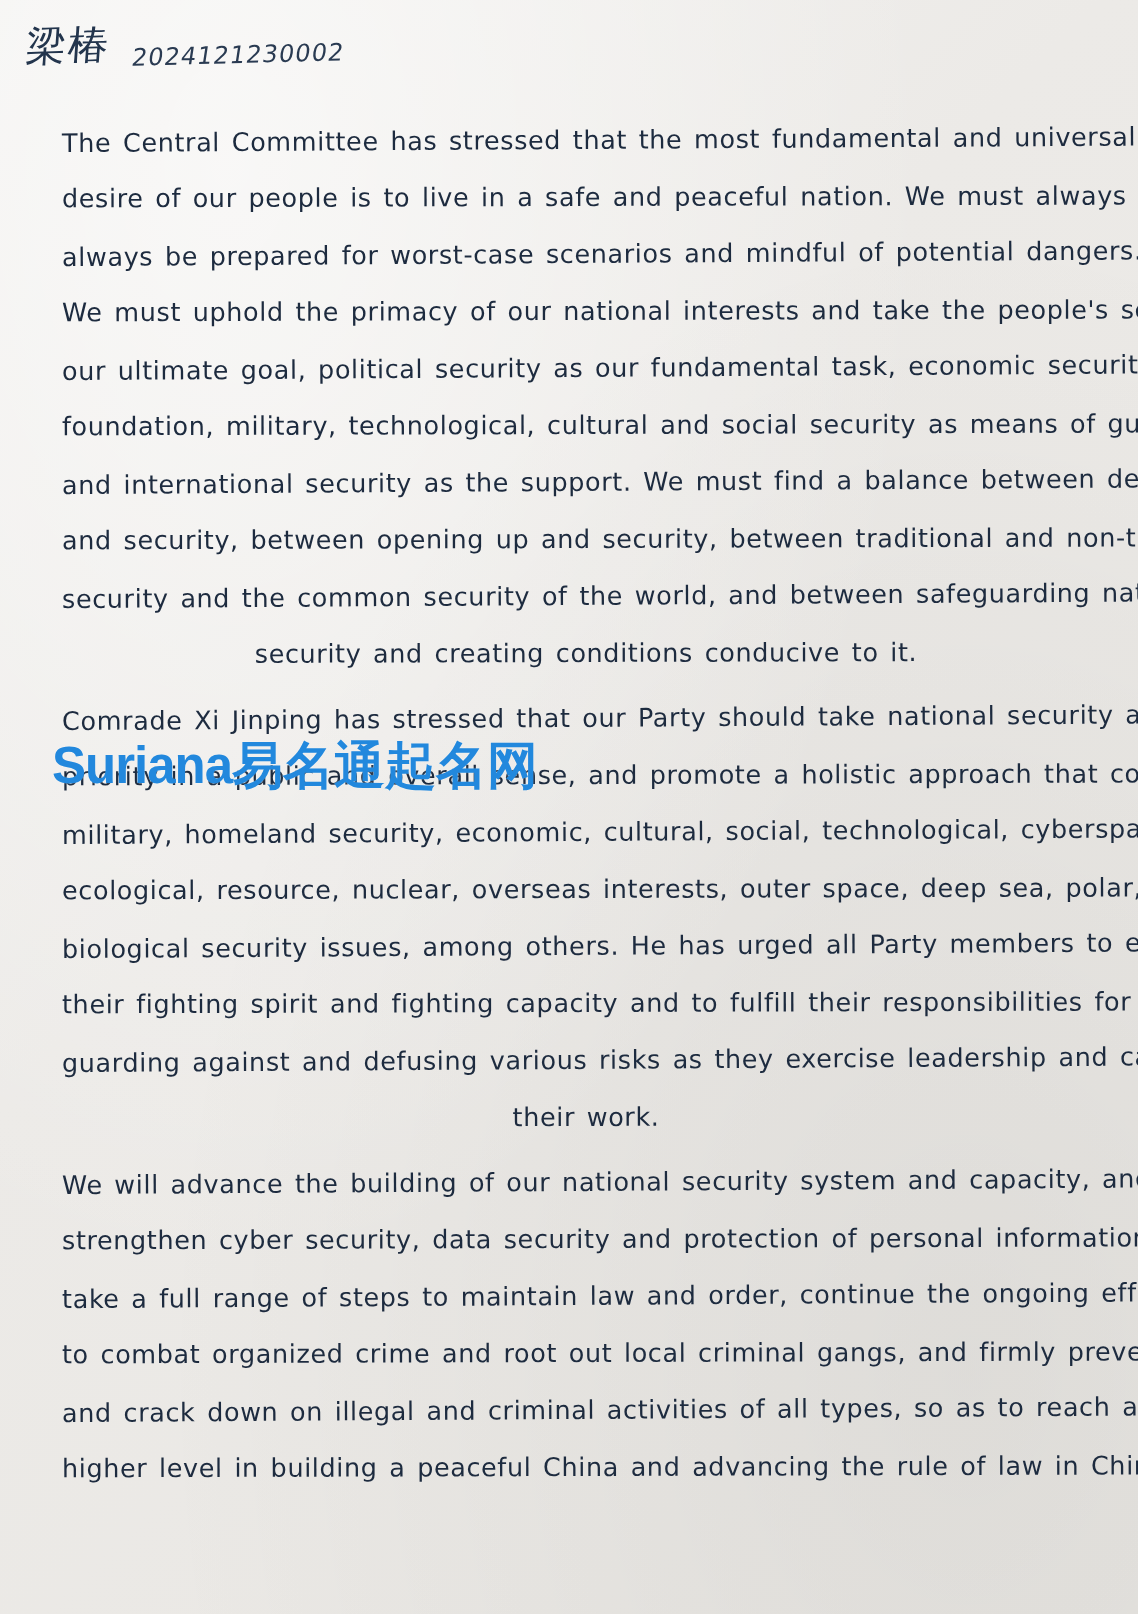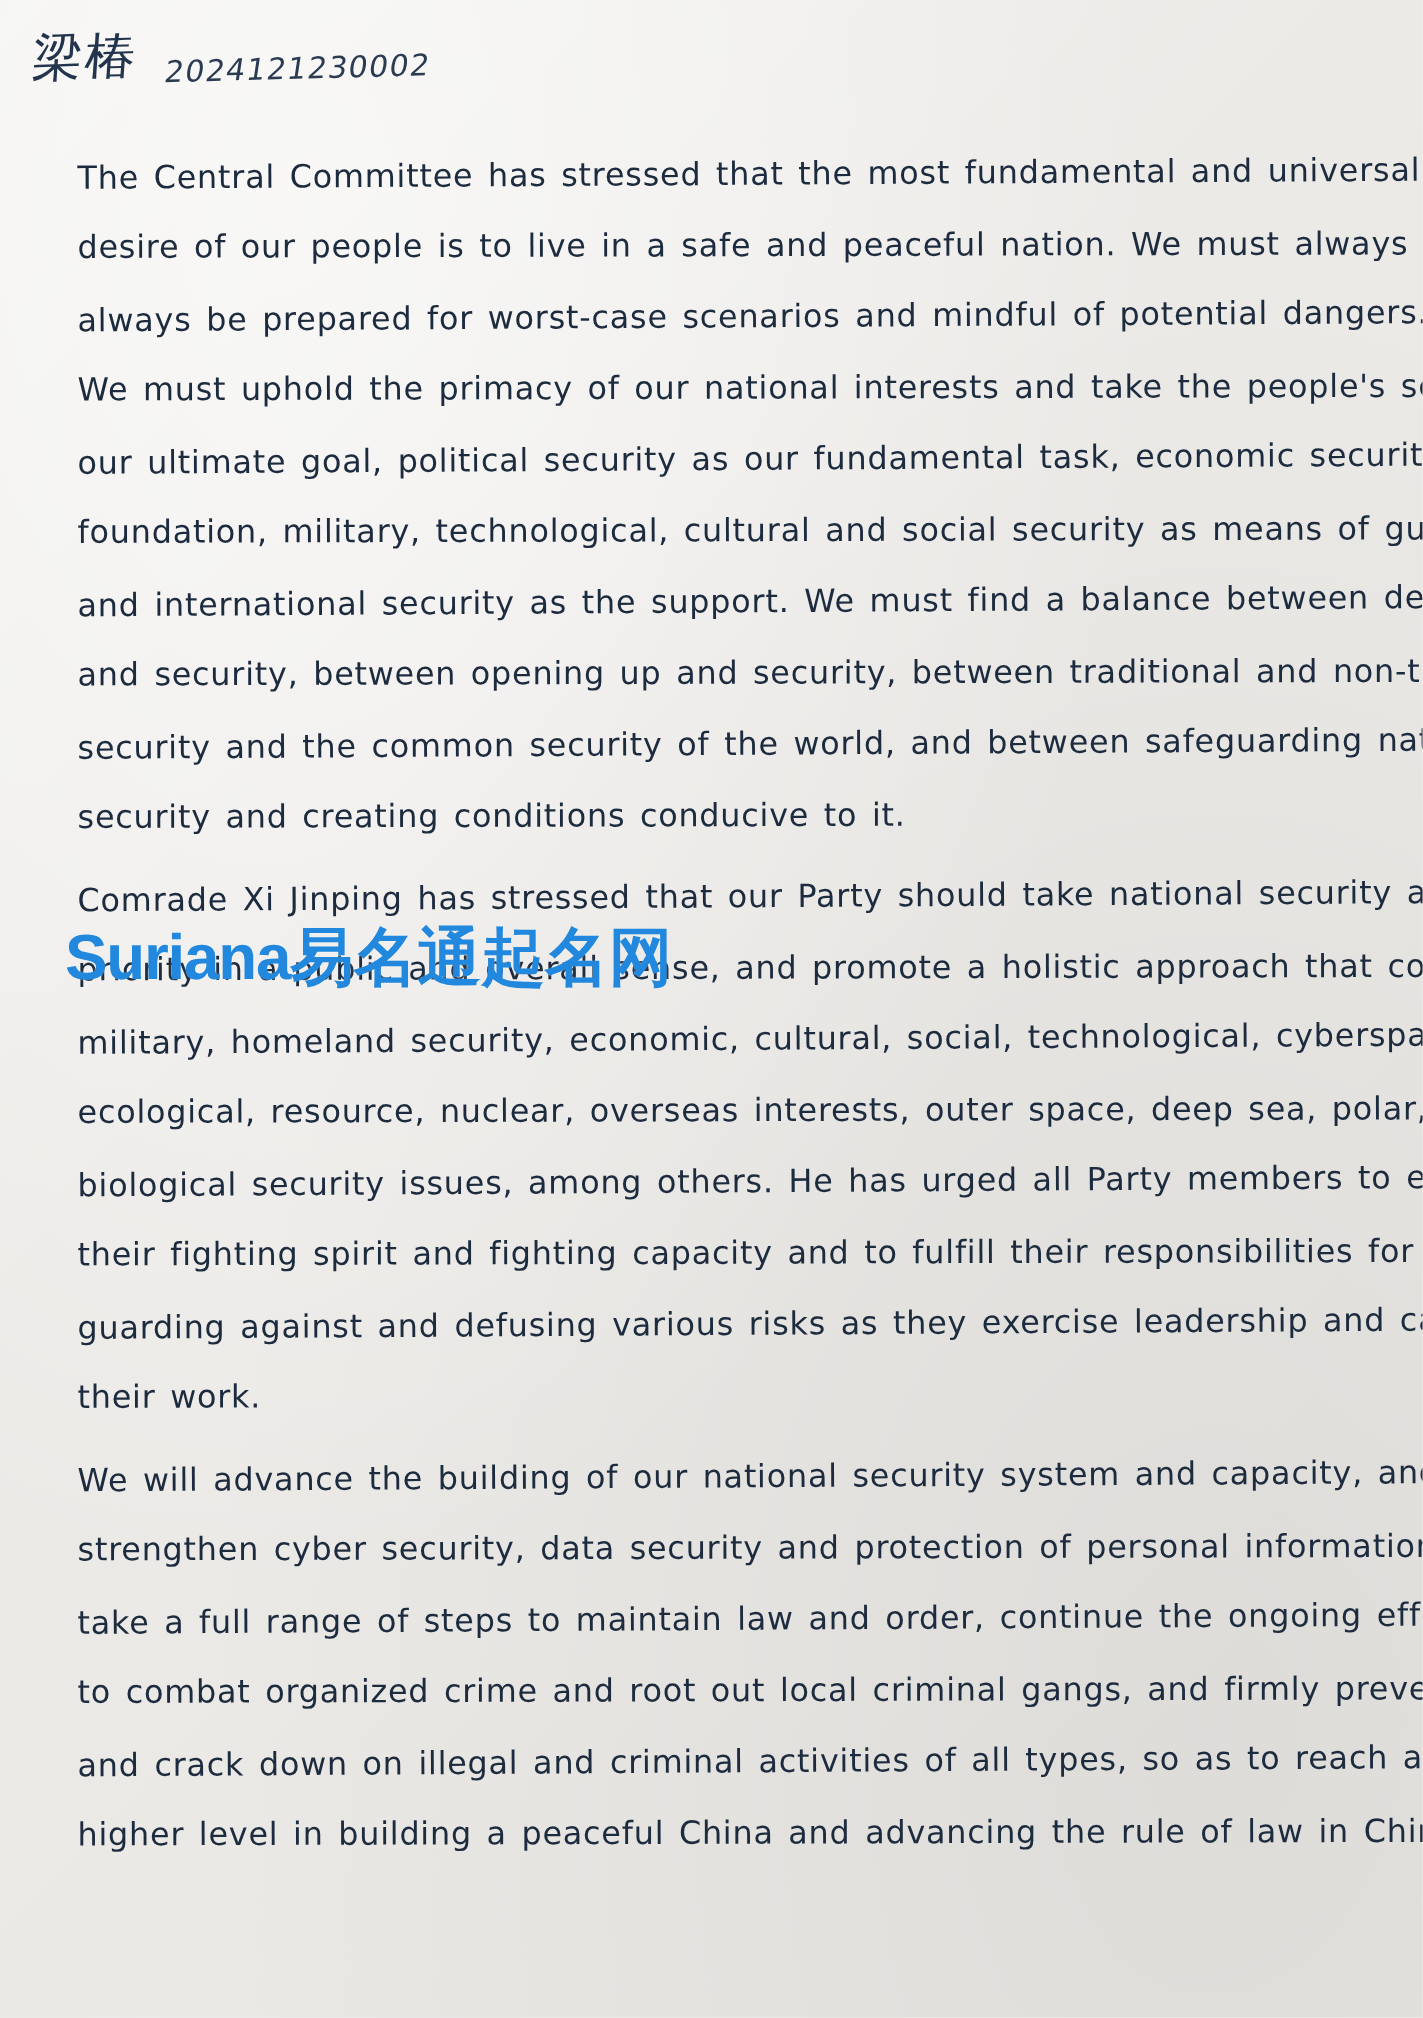--- a/index.html
+++ b/index.html
@@ -60,20 +60,21 @@
     width: 1092px;
     color: #1d2b3f;
     font-family: "DejaVu Sans", sans-serif;
     font-size: 25.5px;
     line-height: 57px;
     letter-spacing: 0.6px;
     word-spacing: 3px;
   }
   .para {
     margin: 0 0 8px 0;
+    text-align: center;
   }
   .para.indent {
     text-indent: 44px;
   }
   .line {
     display: block;
     white-space: nowrap;
   }
   
   .line:nth-child(odd)  { transform: rotate(-0.35deg); }

